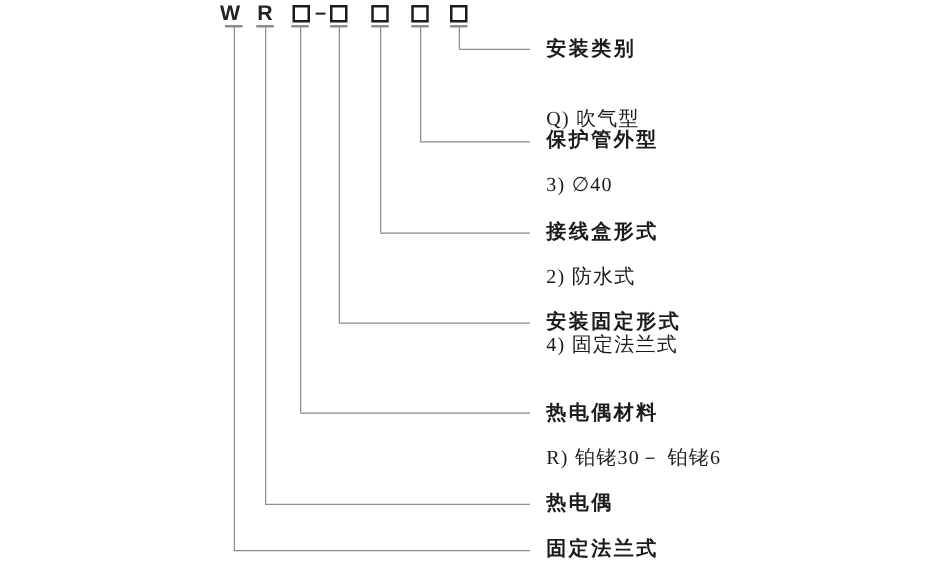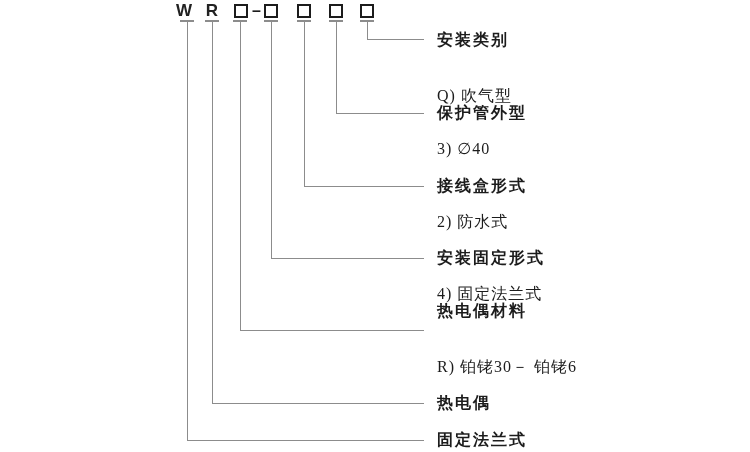--- a/index.html
+++ b/index.html
@@ -121,22 +121,22 @@
     font-size: 16px;
     letter-spacing: 1px;
   }
   .row-label.y0  { top: 29px; }
   .row-label.y1  { top: 65px; margin-top: 20px; }
   .row-label.y2  { top: 102px; }
   .row-label.y3  { top: 138px; }
   .row-label.y4  { top: 175px; }
   .row-label.y5  { top: 211px; }
   .row-label.y6  { top: 247px; }
-  .row-label.y7  { top: 283px; text-align: right; }
-  .row-label.y8  { top: 300px; font-family: Liberation Serif, serif; }
+  .row-label.y7  { top: 266px; text-align: right; }
+  .row-label.y8  { top: 320px; font-family: Liberation Serif, serif; }
   .row-label.y9  { top: 356px; }
   .row-label.y10 { top: 392px; }
   .row-label.y11 { top: 429px; }
 </style>
 </head>
 <body>
 
 <div class="stage">
 
   <div class="code-letter w">W</div>

